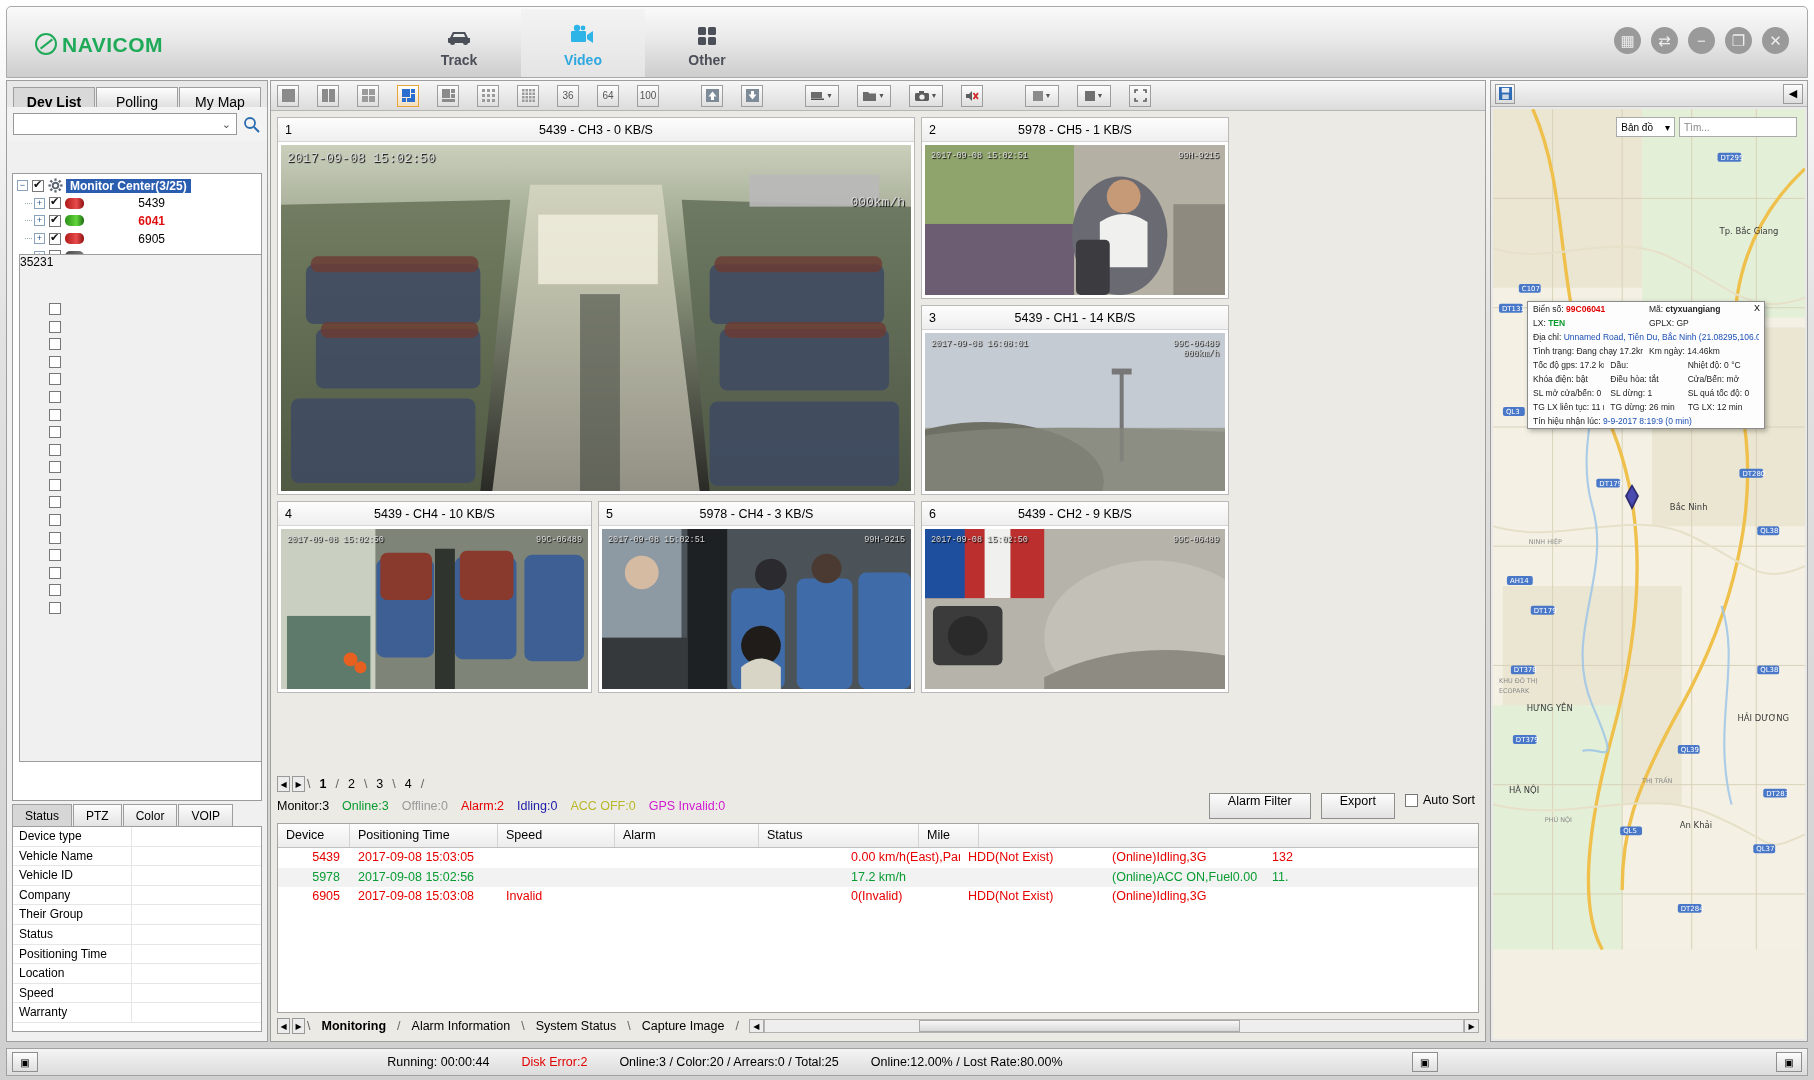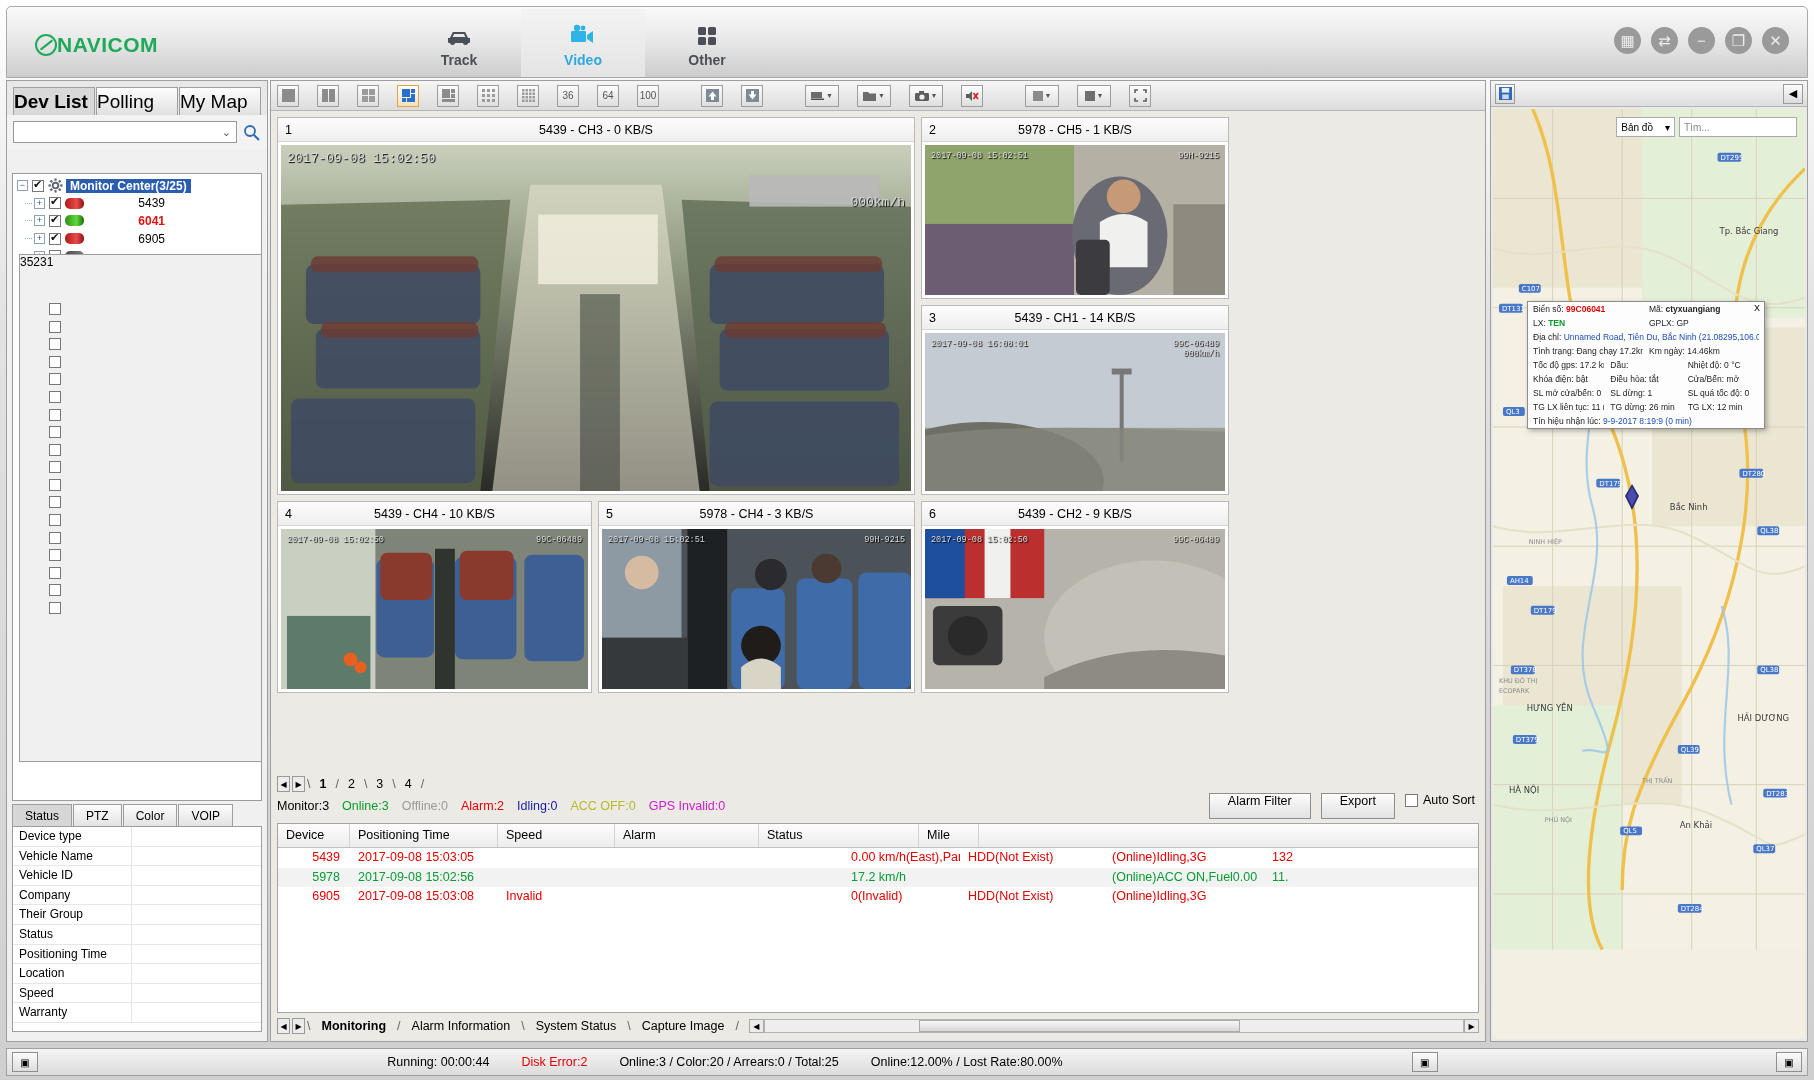--- a/index.html
+++ b/index.html
@@ -8,21 +8,21 @@
     font-family:"Liberation Sans", sans-serif;
     background:#d4d0c8; font-size:12px; color:#000;
   }
   .app { position:relative; width:1814px; height:1080px;
     background:linear-gradient(#ffffff,#e2e2e2 30%,#cfcfcf); }
 
   
   .topbar { position:absolute; left:6px; top:6px; right:6px; height:72px;
     background:linear-gradient(#fafafa,#e9e9e9 45%,#cdcdcd);
     border:1px solid #a9a9a9; border-radius:5px 5px 0 0; }
-  .logo { position:absolute; left:28px; top:26px; display:flex; align-items:center; 
+  .logo { position:absolute; left:28px; top:26px; display:flex; gap:5px;
     color:#1faa59; font-size:21px; font-weight:bold; letter-spacing:.5px; }
   .logo-mark { width:22px; height:22px; border:2.2px solid #1faa59; border-radius:50%;
     position:relative; }
   .logo-mark:after { content:""; position:absolute; left:2px; top:8px; width:15px; height:2px;
     background:#1faa59; transform:rotate(-38deg); }
   .navtabs { position:absolute; left:390px; top:2px; display:flex; }
   .navtab { width:124px; height:68px; display:flex; flex-direction:column;
     align-items:center; justify-content:center; gap:4px; cursor:pointer;
     color:#4a4f58; font-size:14px; font-weight:bold; }
   .navtab.active { color:#2fa8e0;
@@ -30,21 +30,21 @@
   .navicon { height:30px; display:flex; align-items:flex-end; }
   .winbtns { position:absolute; right:18px; top:20px; display:flex; gap:10px; }
   .winbtn { width:27px; height:27px; border-radius:50%;
     background:#9a9a9a; display:flex; align-items:center; justify-content:center;
     color:#eee; font-size:15px; cursor:pointer; line-height:1; }
 
   
   .left { position:absolute; left:6px; top:80px; width:262px; bottom:38px;
     background:#f0f0f0; border:1px solid #9e9e9e; }
   .lefttabs { display:flex; padding:6px 6px 0 6px; gap:1px; background:#e8e8e8; }
-  .ltab { flex:1; height:28px; line-height:28px; font-size:19px;
+  .ltab { flex:1; height:20px; line-height:28px; text-align:center; font-size:14px;
     background:linear-gradient(#fdfdfd,#e0e0e0); border:1px solid #9e9e9e;
     border-bottom:none; cursor:pointer; }
   .ltab.active { background:#d9d9d9; font-weight:bold; }
   .searchrow { display:flex; align-items:center; padding:6px 6px; gap:4px;
     background:#f3f3f3; }
   .searchsel { flex:1; height:22px; background:#fff; border:1px solid #999;
     display:flex; align-items:center; justify-content:flex-end; padding-right:5px;
     font-size:11px; color:#555; }
   .magnify { width:20px; height:20px; display:flex; align-items:center; justify-content:center;
     cursor:pointer; }

